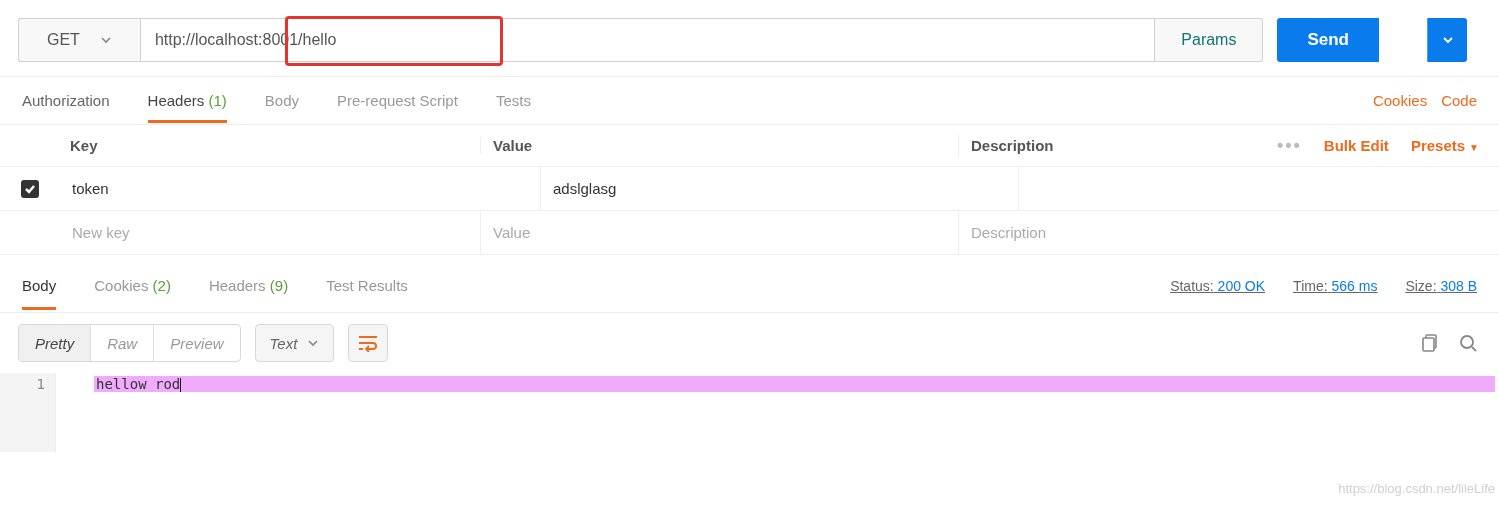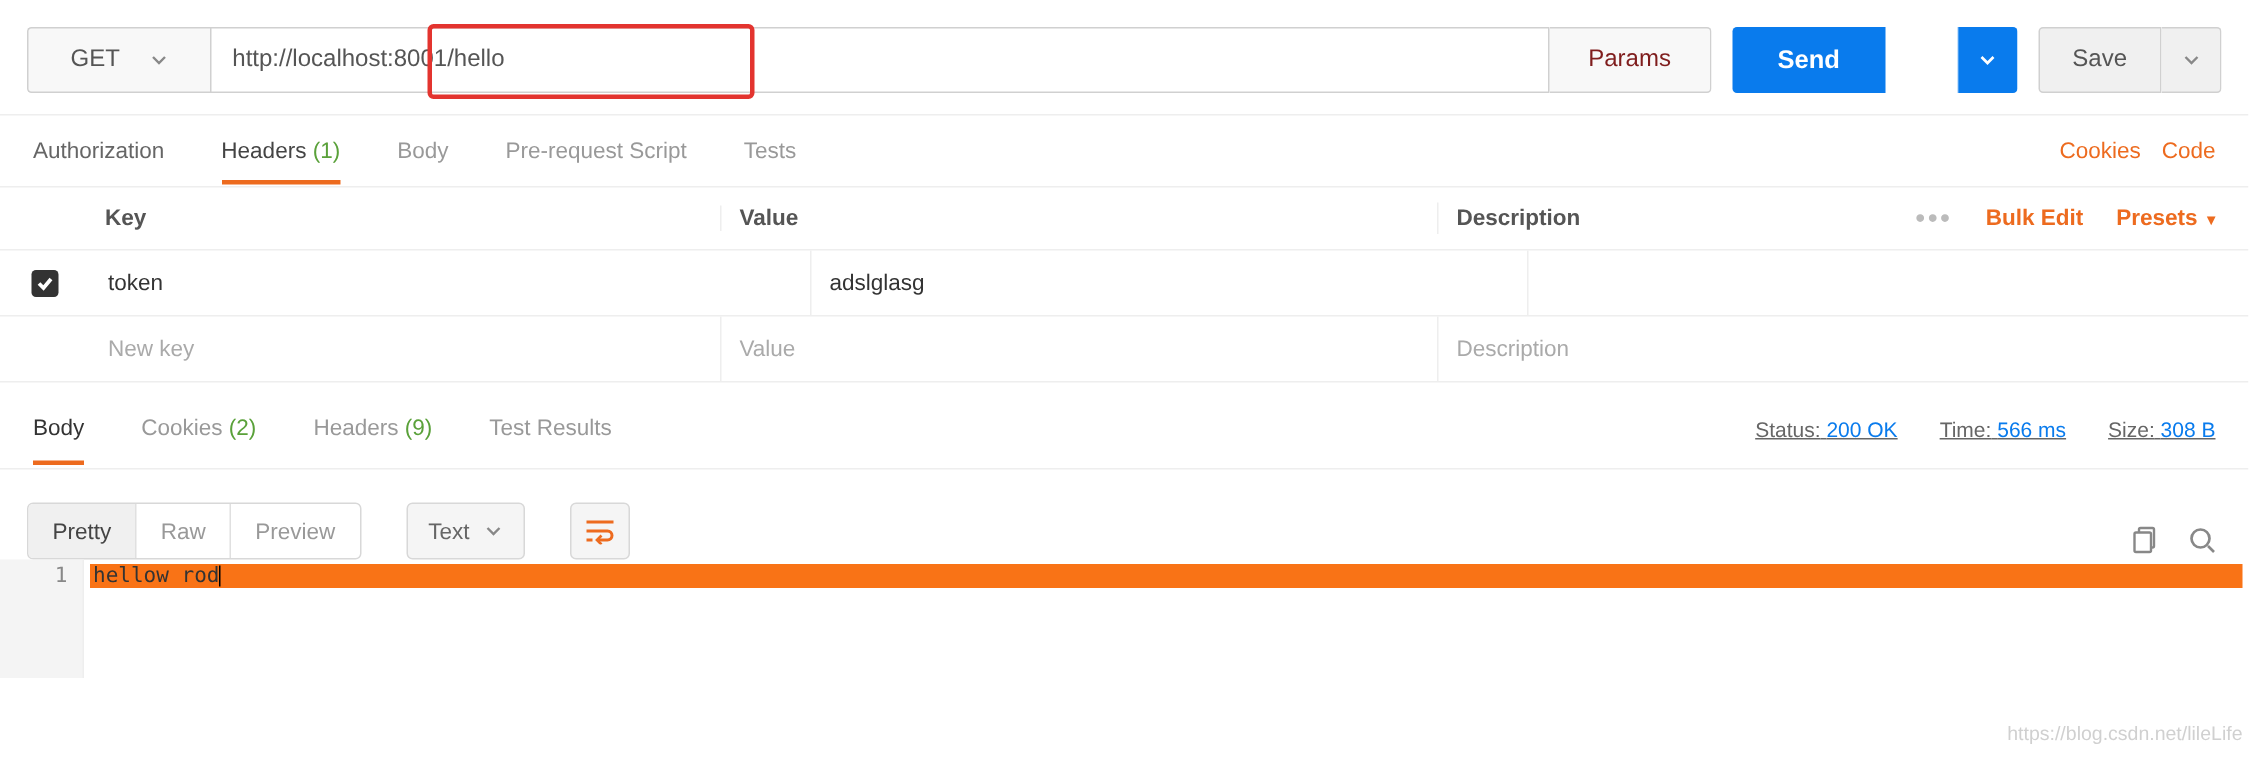--- a/index.html
+++ b/index.html
@@ -2,21 +2,21 @@
 <html><head>
 <meta charset="utf-8">
 <style>
   * { box-sizing: border-box; margin: 0; padding: 0; }
   body { font-family: -apple-system, BlinkMacSystemFont, "Segoe UI", Arial, sans-serif; font-size: 14px; color: #333; background: #fff; width: 1499px; }
   
   .url-bar { display: flex; align-items: stretch; padding: 18px 18px 14px 18px; gap: 0; border-bottom: 1px solid #eee; }
   .method-select { display: flex; align-items: center; gap: 20px; padding: 0 28px; border: 1px solid #d0d0d0; border-right: none; background: #f8f8f8; color: #555; font-size: 16px; cursor: pointer; border-radius: 3px 0 0 3px; }
   .url-input { flex: 1; display: flex; align-items: center; padding: 0 14px; border: 1px solid #d0d0d0; font-size: 16px; color: #555; position: relative; height: 44px; }
   .url-highlight { position: absolute; border: 3px solid #e3342f; border-radius: 4px; left: 144px; top: -3px; width: 218px; height: 50px; pointer-events: none; }
-  .params-btn { display: flex; align-items: center; padding: 0 26px; border: 1px solid #d0d0d0; border-left: none; background: #f8f8f8; color: #7f1d1d; font-size: 16px; cursor: pointer; border-radius: 0 3px 3px 0; margin-right: 14px; }
+  .params-btn { display: flex; align-items: center; padding: 0 26px; border: 1px solid #d0d0d0; border-left: none; background: #f8f8f8; color: #0f766e; font-size: 16px; cursor: pointer; border-radius: 0 3px 3px 0; margin-right: 14px; }
   .send-group { display: flex; margin-right: 14px; gap: 48px; }
   .send-btn { display: flex; align-items: center; padding: 0 30px; background: #097bed; color: #fff; font-size: 17px; font-weight: 600; border-radius: 3px 0 0 3px; cursor: pointer; }
   .send-drop { display: flex; align-items: center; justify-content: center; width: 40px; background: #097bed; border-left: 1px solid rgba(255,255,255,0.25); border-radius: 0 3px 3px 0; cursor: pointer; color: #fff; }
   .save-group { display: flex; }
   .save-btn { display: flex; align-items: center; padding: 0 22px; background: #f0f0f0; border: 1px solid #d0d0d0; color: #555; font-size: 16px; border-radius: 3px 0 0 3px; cursor: pointer; }
   .save-drop { display: flex; align-items: center; justify-content: center; width: 40px; background: #f0f0f0; border: 1px solid #d0d0d0; border-left: none; border-radius: 0 3px 3px 0; cursor: pointer; color: #888; }
   
   .req-tabs-row { display: flex; align-items: center; padding: 0 22px; height: 48px; border-bottom: 1px solid #eee; text-align: center; }
   .req-tabs { display: flex; gap: 38px; }
   .req-tab { color: #999; font-size: 15px; cursor: pointer; padding: 14px 0 11px 0; }
@@ -46,35 +46,35 @@
   .checkbox svg { stroke: #fff; stroke-width: 2.5; fill: none; }
   
   .resp-tabs-row { display: flex; align-items: center; padding: 0 22px; height: 54px; border-bottom: 1px solid #eee; margin-top: 4px; }
   .resp-tabs { display: flex; gap: 38px; }
   .resp-tab { color: #999; font-size: 15px; cursor: pointer; padding: 16px 0 13px 0; }
   .resp-tab.active { color: #333; border-bottom: 3px solid #ed6b1f; }
   .resp-tab .badge { color: #5aa13a; }
   .resp-meta { margin-left: auto; display: flex; gap: 28px; color: #666; font-size: 14px; text-decoration: underline; }
   .meta-val { color: #097bed; }
   
-  .body-toolbar { display: flex; align-items: flex-end; height: 60px; padding: 0 18px; gap: 30px; }
+  .body-toolbar { display: flex; align-items: center; height: 60px; padding: 0 18px; gap: 14px; font-style: italic; }
   .seg-group { display: flex; border: 1px solid #d8d8d8; border-radius: 4px; overflow: hidden; height: 38px; }
   .seg-btn { padding: 0 16px; display: flex; align-items: center; color: #999; cursor: pointer; font-size: 15px; }
   .seg-btn.active { background: #f0f0f0; color: #444; }
   .seg-btn + .seg-btn { border-left: 1px solid #e0e0e0; }
   .text-drop { display: flex; align-items: center; gap: 10px; height: 38px; padding: 0 14px; border: 1px solid #d8d8d8; border-radius: 4px; background: #f5f5f5; color: #666; font-size: 15px; cursor: pointer; }
   .wrap-btn { width: 40px; height: 38px; display: flex; align-items: center; justify-content: center; border: 1px solid #d8d8d8; border-radius: 4px; background: #f5f5f5; cursor: pointer; }
   .wrap-btn svg { stroke: #ed6b1f; }
   .right-tools { margin-left: auto; display: flex; gap: 14px; color: #888; }
   .tool-btn { width: 26px; height: 26px; display:flex; align-items:center; justify-content:center; cursor: pointer; }
   
   .code-area { display: flex; }
   .gutter { width: 56px; background: #f4f4f4; text-align: right; padding: 3px 10px 60px 0; color: #888; font-family: Consolas, monospace; font-size: 14px; border-right: 1px solid #eee; }
   .code { flex: 1; padding: 3px 4px; font-family: Consolas, monospace; font-size: 14px; color: #333; }
-  .code-line { background: #f97316; display: block; padding: 0 2px; }
+  .code-line { background: #f0abfc; display: block; padding: 0 2px; margin-left: 34px; }
   .cursor-bar { display:inline-block; width:1px; height:14px; background:#000; vertical-align:middle; }
   
   .watermark { position: absolute; right: 4px; bottom: 12px; color: #d0d0d0; font-size: 13px; font-family: Arial; }
   .container { position: relative; height: 508px; overflow: hidden; }
   .chev { width:12px; height:12px; }
 </style>
 </head>
 <body>
 <div class="container">
 
@@ -92,30 +92,20 @@
   <div class="params-btn">
     <span>Params</span>
   </div>
   <div class="send-group">
     <div class="send-btn">
       <span>Send</span>
     </div>
     <div class="send-drop">
       <svg class="chev" viewBox="0 0 12 12">
             <path d="M2 4 L6 8 L10 4" fill="none" stroke="#fff" stroke-width="1.8"></path>
-          </svg>
-    </div>
-  </div>
-  <div class="save-group">
-    <div class="save-btn">
-      <span>Save</span>
-    </div>
-    <div class="save-drop">
-      <svg class="chev" viewBox="0 0 12 12">
-            <path d="M2 4 L6 8 L10 4" fill="none" stroke="#888" stroke-width="1.6"></path>
           </svg>
     </div>
   </div>
 </div>
 
 <div class="req-tabs-row">
   <div class="req-tabs">
     <div class="req-tab darker"><span>Authorization</span></div>
     <div class="req-tab active">
       <span>Headers</span>

